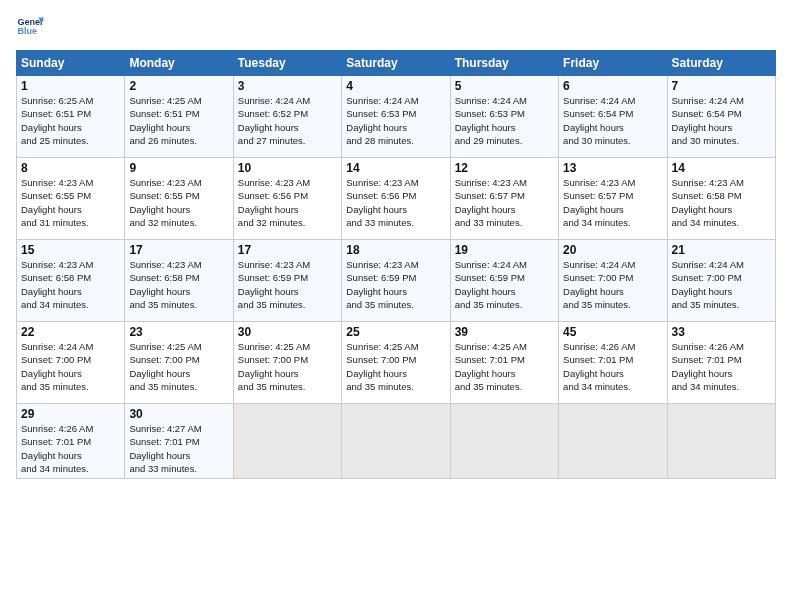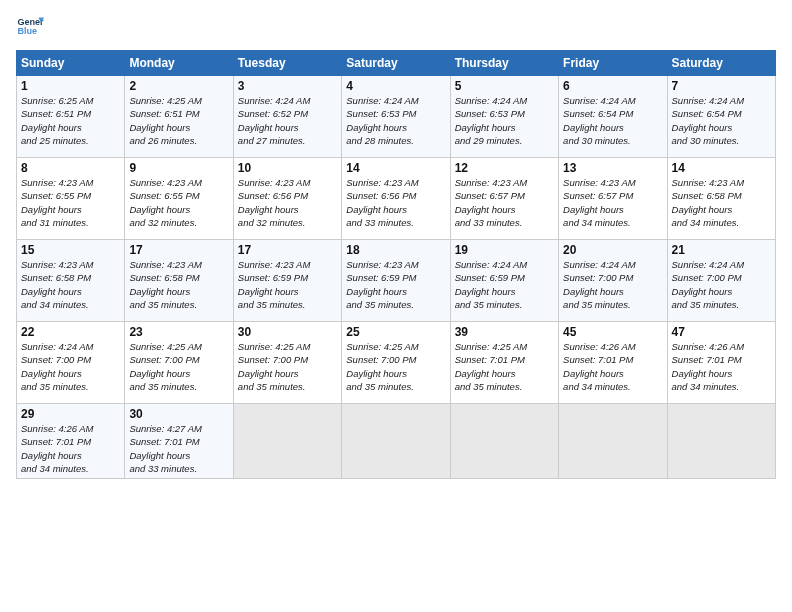--- a/index.html
+++ b/index.html
@@ -75,21 +75,20 @@
       font-size: 12px;
       font-weight: bold;
       color: #111;
       display: block;
       margin-bottom: 1px;
     }
     .day-info {
       font-size: 9.5px;
       color: #222;
       line-height: 1.4;
-      font-style: italic;
     }
     .empty {
       background: #e8e8e8 !important;
     }
     .last-row td {
       height: 72px;
       margin-left: 40px;
     }
   </style>
 </head>
@@ -232,21 +231,21 @@
           </td>
           <td>
             <span class="day-num">39</span>
             <div class="day-info">Sunrise: 4:25 AM<br>Sunset: 7:01 PM<br>Daylight hours<br>and 35 minutes.</div>
           </td>
           <td>
             <span class="day-num">45</span>
             <div class="day-info">Sunrise: 4:26 AM<br>Sunset: 7:01 PM<br>Daylight hours<br>and 34 minutes.</div>
           </td>
           <td>
-            <span class="day-num">47</span>
+            <span class="day-num">33</span>
             <div class="day-info">Sunrise: 4:26 AM<br>Sunset: 7:01 PM<br>Daylight hours<br>and 34 minutes.</div>
           </td>
         </tr>
         <tr class="last-row">
           <td>
             <span class="day-num">29</span>
             <div class="day-info">Sunrise: 4:26 AM<br>Sunset: 7:01 PM<br>Daylight hours<br>and 34 minutes.</div>
           </td>
           <td>
             <span class="day-num">30</span>

